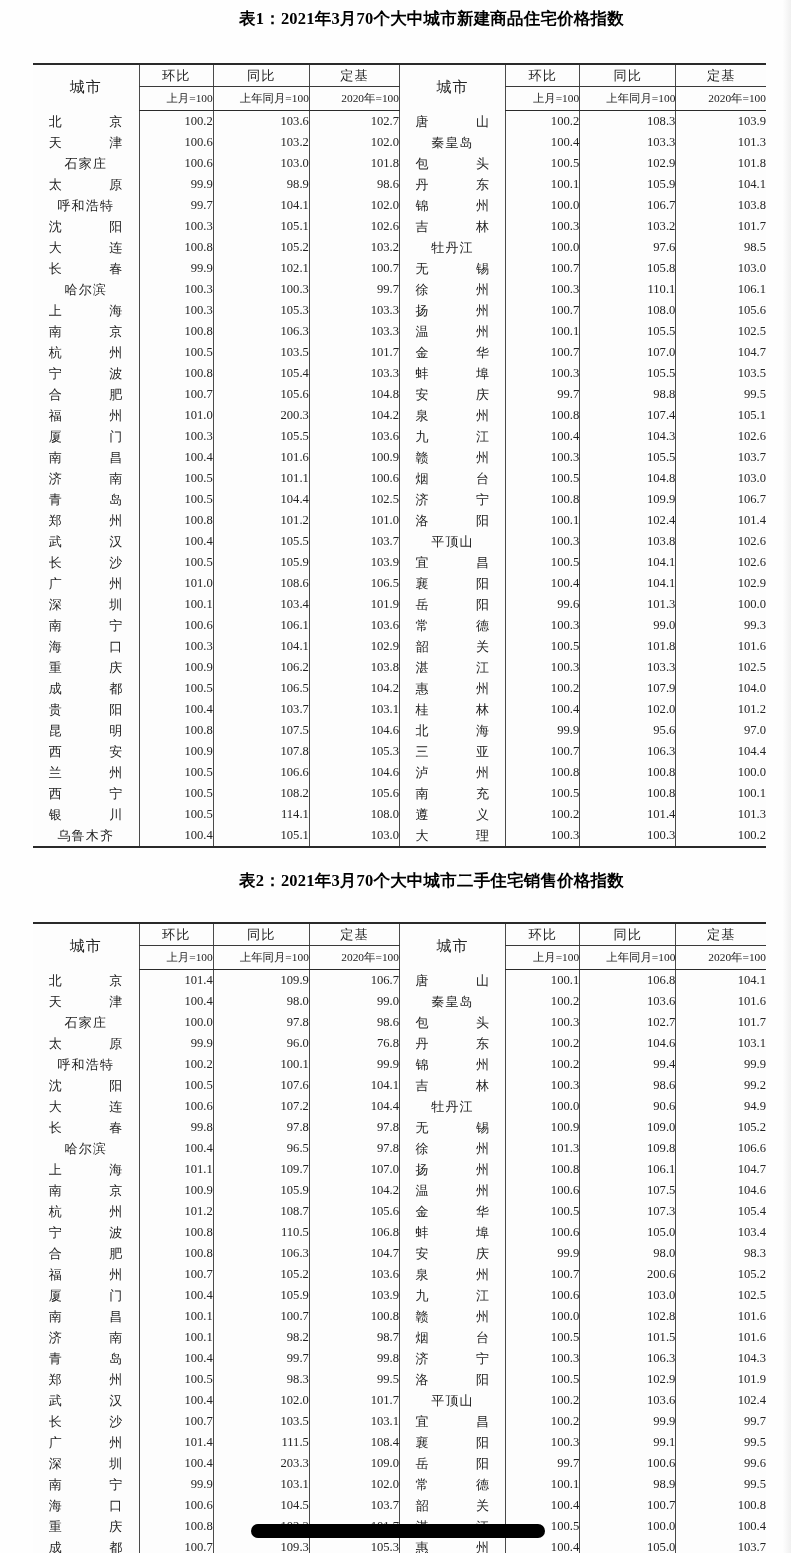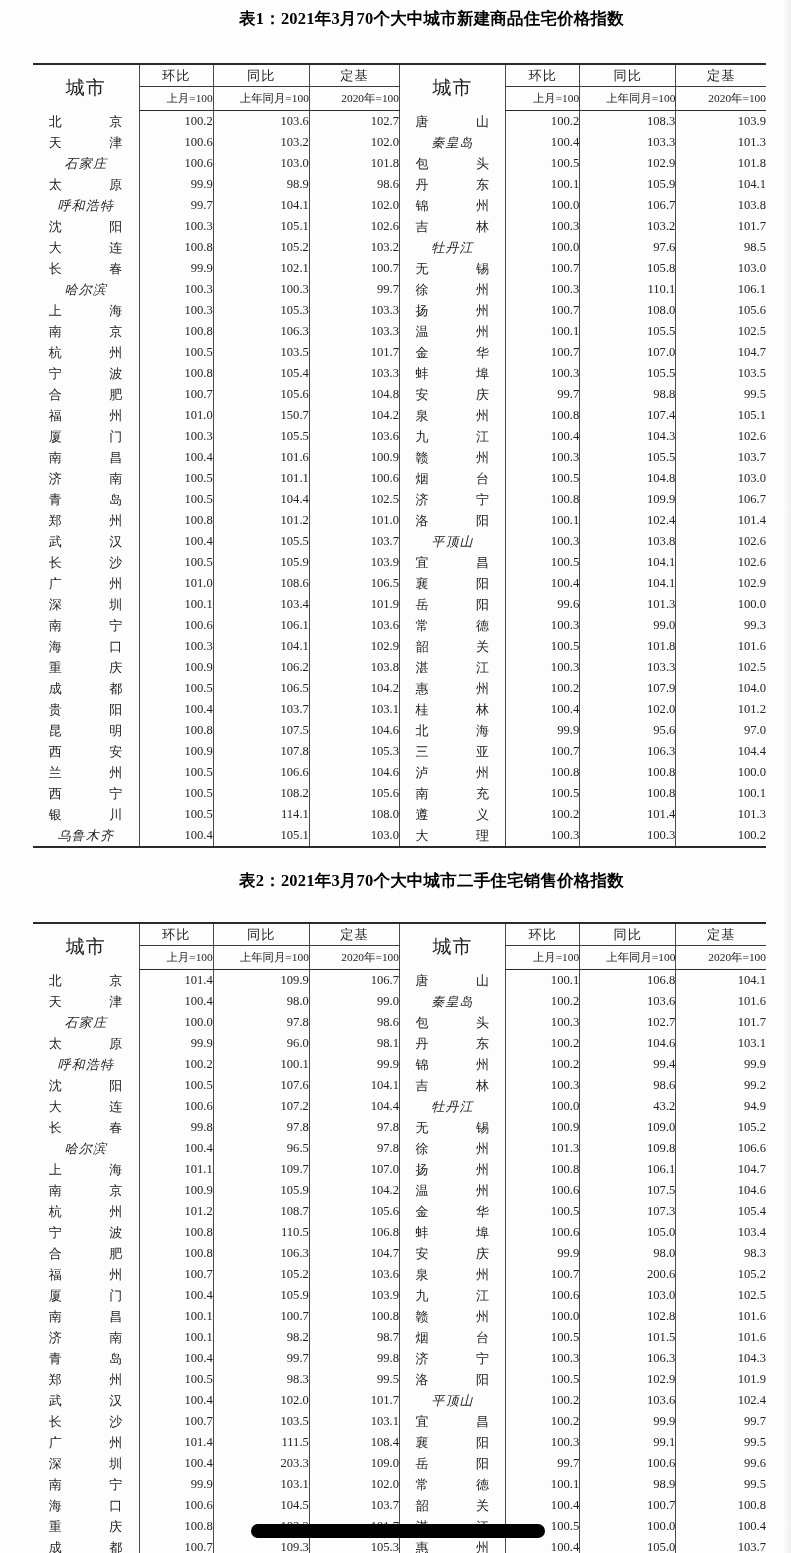--- a/index.html
+++ b/index.html
@@ -67,21 +67,21 @@
     border-bottom: 1.5px solid #2a2a2a;
   }
 
   
   .vr-l { border-left: 1.4px solid #4a4a4a; }
   .vr-r { border-right: 1.4px solid #4a4a4a; }
 
   
   .h-city {
     text-align: center;
-    font-size: 19px;
+    font-size: 15px;
     height: 44px;
     letter-spacing: 1px;
   }
   .h-group {
     text-align: center;
     font-size: 13.2px;
     height: 21px;
     letter-spacing: 1px;
     border-bottom: 1.2px solid #3a3a3a;
     font-family: Liberation Serif, serif;
@@ -104,21 +104,20 @@
   }
   .c-city .cityname {
     display: flex;
     justify-content: space-between;
     width: 74px;
     margin: 0 auto;
   }
   .c-city.tight .cityname {
     justify-content: center;
     letter-spacing: 1.2px;
-    font-style: italic;
   }
   .c-num {
     text-align: right;
     font-size: 12.6px;
     padding-right: 6px;
     font-family: "Liberation Serif", "DejaVu Serif", serif;
   }
 
   
   .col-city  { width: 106px; }
@@ -450,21 +449,21 @@
           <td class="c-num row-h vr-l">99.5</td>
         </tr>
         <tr>
           <td class="c-city row-h">
             <span class="cityname">
               <span>福</span>
               <span>州</span>
             </span>
           </td>
           <td class="c-num row-h vr-l">101.0</td>
-          <td class="c-num row-h vr-l">150.7</td>
+          <td class="c-num row-h vr-l">200.3</td>
           <td class="c-num row-h vr-l vr-r">104.2</td>
           <td class="c-city row-h">
             <span class="cityname">
               <span>泉</span>
               <span>州</span>
             </span>
           </td>
           <td class="c-num row-h vr-l">100.8</td>
           <td class="c-num row-h vr-l">107.4</td>
           <td class="c-num row-h vr-l">105.1</td>
@@ -956,21 +955,21 @@
         </tr>
         <tr>
           <td class="c-city row-h">
             <span class="cityname">
               <span>太</span>
               <span>原</span>
             </span>
           </td>
           <td class="c-num row-h vr-l">99.9</td>
           <td class="c-num row-h vr-l">96.0</td>
-          <td class="c-num row-h vr-l vr-r">98.1</td>
+          <td class="c-num row-h vr-l vr-r">76.8</td>
           <td class="c-city row-h">
             <span class="cityname">
               <span>丹</span>
               <span>东</span>
             </span>
           </td>
           <td class="c-num row-h vr-l">100.2</td>
           <td class="c-num row-h vr-l">104.6</td>
           <td class="c-num row-h vr-l">103.1</td>
         </tr>
@@ -1018,21 +1017,21 @@
               <span>连</span>
             </span>
           </td>
           <td class="c-num row-h vr-l">100.6</td>
           <td class="c-num row-h vr-l">107.2</td>
           <td class="c-num row-h vr-l vr-r">104.4</td>
           <td class="c-city row-h tight">
             <span class="cityname">牡丹江</span>
           </td>
           <td class="c-num row-h vr-l">100.0</td>
-          <td class="c-num row-h vr-l">43.2</td>
+          <td class="c-num row-h vr-l">90.6</td>
           <td class="c-num row-h vr-l">94.9</td>
         </tr>
         <tr>
           <td class="c-city row-h">
             <span class="cityname">
               <span>长</span>
               <span>春</span>
             </span>
           </td>
           <td class="c-num row-h vr-l">99.8</td>

